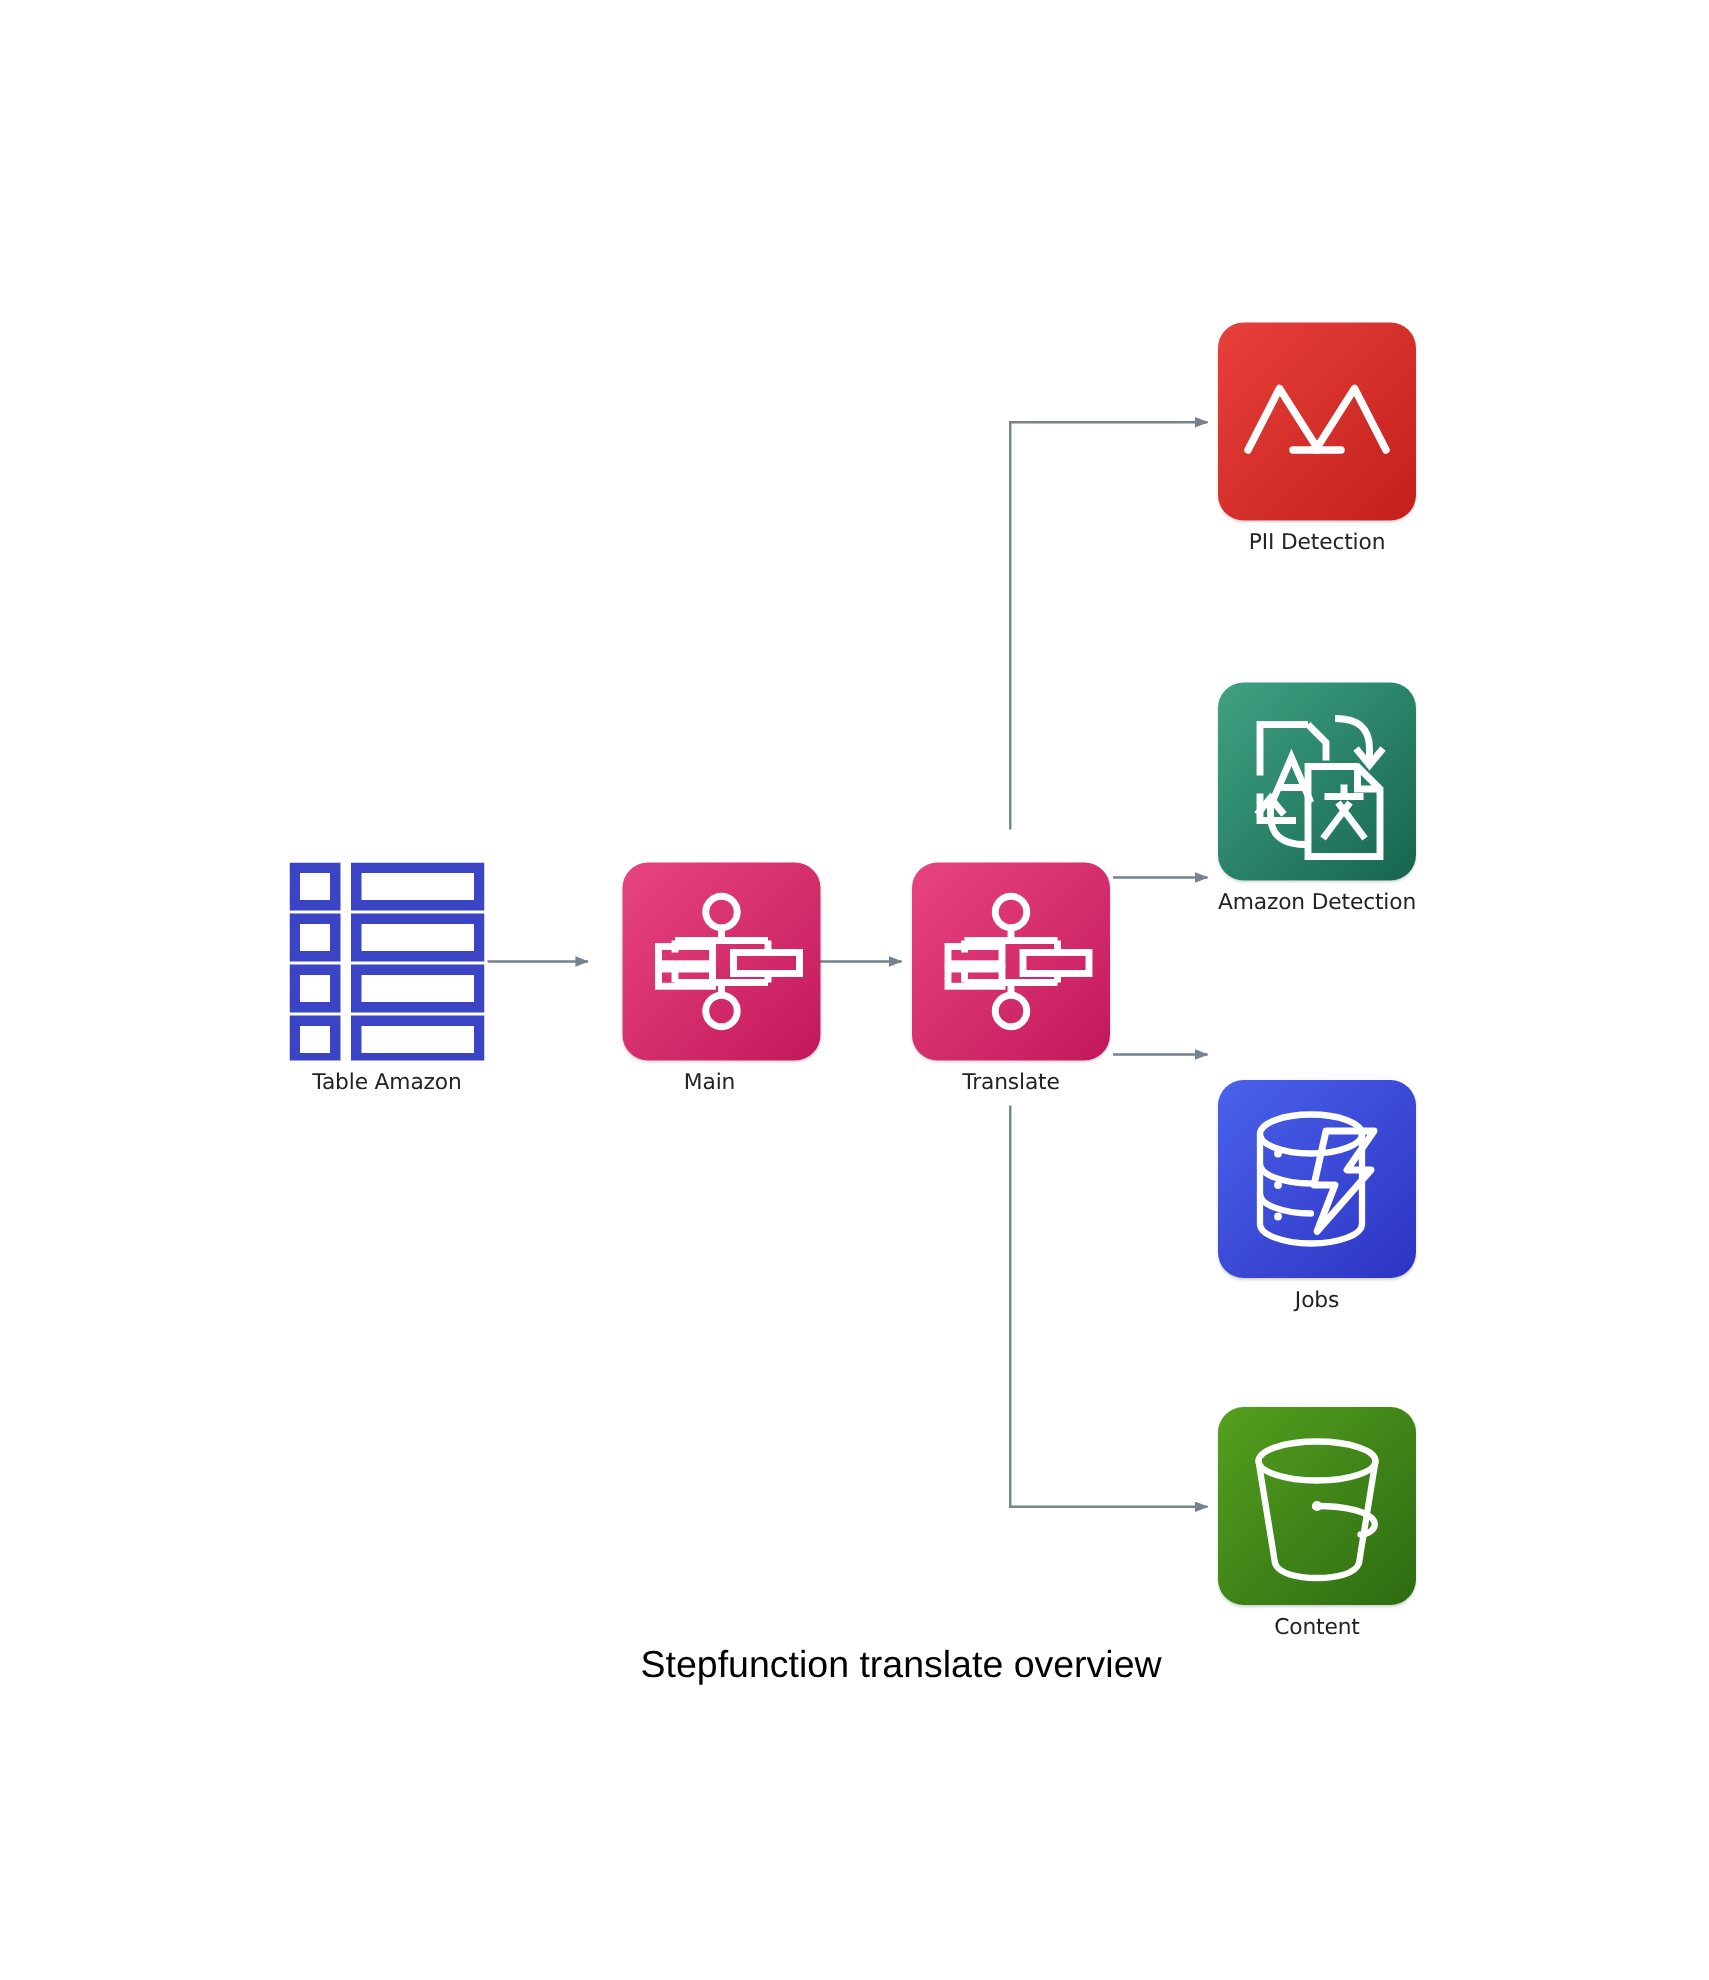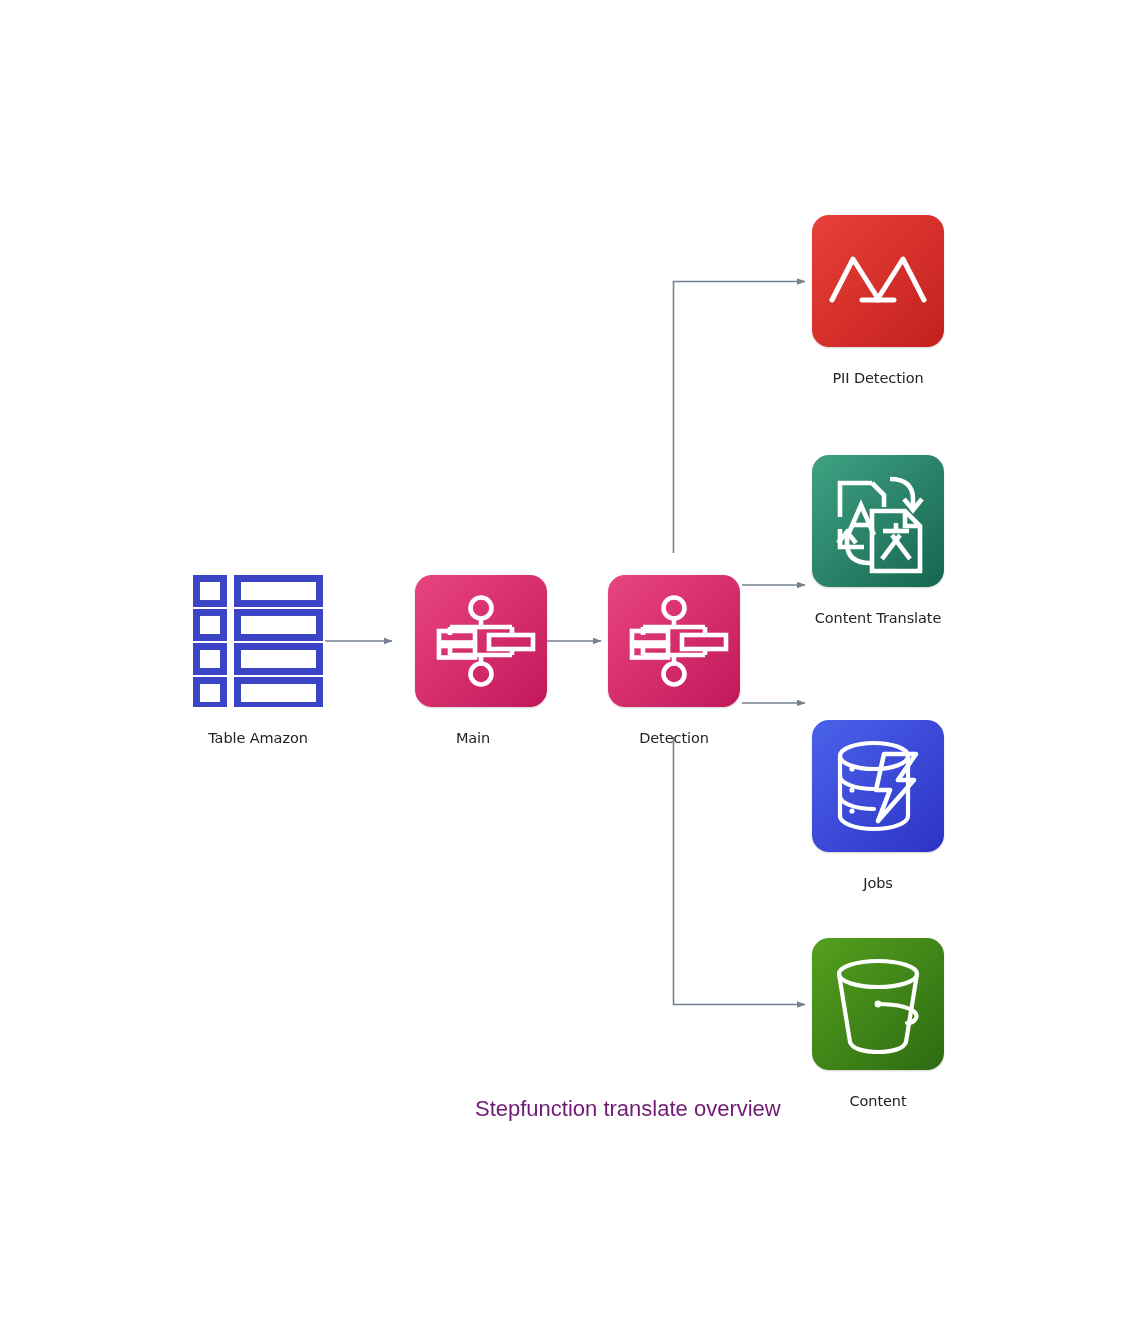--- a/index.html
+++ b/index.html
@@ -44,21 +44,20 @@
   .node-label {
     position: absolute;
     left: 50%;
     transform: translateX(-50%);
     top: 139px;
     white-space: nowrap;
     font-size: 14.5px;
     color: #232323;
     font-family: "DejaVu Sans", "Liberation Sans", sans-serif;
     letter-spacing: -0.1px;
-    margin-top: 16px;
   }
   
   .plain-icon {
     width: 130px;
     height: 132px;
     position: relative;
   }
   .plain-icon svg { display: block; width: 130px; height: 132px; }
 
   
@@ -66,25 +65,24 @@
   .tile-green  { background: linear-gradient(135deg, #3fa283 0%, #16654f 100%); }
   .tile-blue   { background: linear-gradient(135deg, #4a62ea 0%, #2d33c4 100%); }
   .tile-olive  { background: linear-gradient(135deg, #54a01e 0%, #2d6b12 100%); }
   .tile-pink   { background: linear-gradient(135deg, #e8457f 0%, #c2185b 100%); }
 
   
   #caption {
     position: absolute;
     left: 427px;
     top: 1096px;
-    font-size: 22px;
-    color: #701a75;
+    font-size: 25px;
+    color: #000000;
     font-family: "Liberation Sans", "DejaVu Sans", sans-serif;
     white-space: nowrap;
-    margin-left: 48px;
   }
 </style>
 </head>
 <body>
 
 <div id="canvas">
 
   <svg id="connectors" viewBox="0 0 1139 1320" xmlns="http://www.w3.org/2000/svg">
     <defs>
       <marker id="arrowhead" markerWidth="9" markerHeight="7" refX="8.4" refY="3.5" orient="auto" markerUnits="userSpaceOnUse">
@@ -159,21 +157,21 @@
           <path d="M35 52 L35 60"></path>
           <path d="M35 80 L35 72"></path>
           <path d="M97 52 L97 60"></path>
           <path d="M97 80 L97 72"></path>
           <rect x="24" y="56" width="36" height="11.5"></rect>
           <rect x="24" y="71" width="36" height="11.5"></rect>
           <rect x="74" y="60" width="44" height="14"></rect>
         </g>
       </svg>
     </div>
-    <div class="node-label">Detection</div>
+    <div class="node-label">Translate</div>
   </div>
 
   <div class="node" style="left:812px; top:215px;">
     <div class="node-tile tile-red">
       <svg viewBox="0 0 132 132" xmlns="http://www.w3.org/2000/svg">
         <g fill="none" stroke="#ffffff" stroke-width="5" stroke-linejoin="round" stroke-linecap="round">
           <path d="M20 85 L41 44 L67 85 L50 85"></path>
           <path d="M112 85 L91 44 L65 85 L82 85"></path>
         </g>
       </svg>
@@ -202,21 +200,21 @@
           <path d="M80 80 L98 104"></path>
 
           <path d="M78 24 C 94 24 101 31 101 44 L101 52"></path>
           <path d="M92 44 L101 55 L110 44"></path>
 
           <path d="M58 108 C 42 108 35 101 35 88 L35 80"></path>
           <path d="M26 88 L35 77 L44 88"></path>
         </g>
       </svg>
     </div>
-    <div class="node-label">Content Translate</div>
+    <div class="node-label">Amazon Detection</div>
   </div>
 
   <div class="node" style="left:812px; top:720px;">
     <div class="node-tile tile-blue">
       <svg viewBox="0 0 132 132" xmlns="http://www.w3.org/2000/svg">
         <g fill="none" stroke="#ffffff" stroke-width="4.2" stroke-linejoin="round" stroke-linecap="round">
 
           <ellipse cx="62" cy="36" rx="34" ry="13"></ellipse>
           <path d="M28 36 L28 96"></path>
           <path d="M96 36 L96 96"></path>

